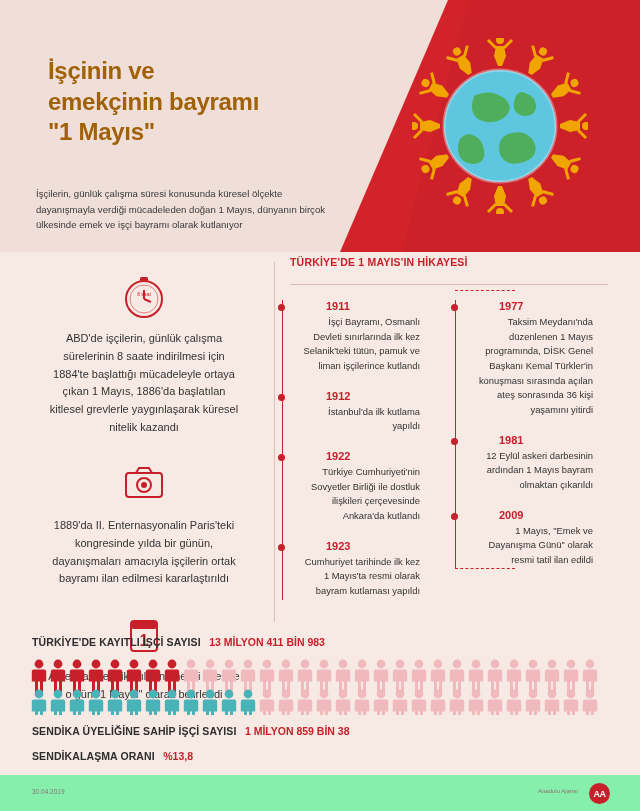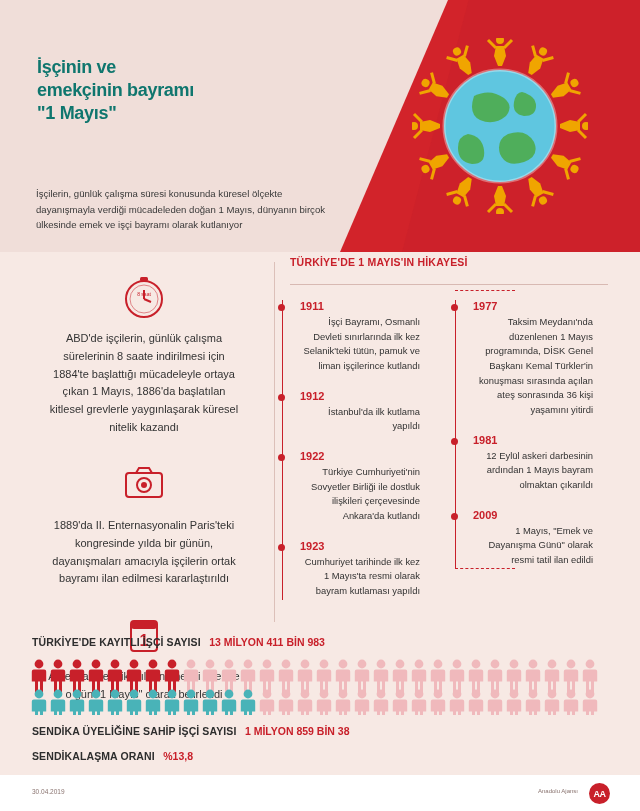--- a/index.html
+++ b/index.html
@@ -29,22 +29,22 @@
   .header-red-light {
     position: absolute;
     top: 0; right: 0;
     width: 238px; height: 252px;
     background: #c8202a;
     clip-path: polygon(28% 0, 100% 0, 100% 100%, 0 100%);
     opacity: .55;
   }
   .title {
     position: absolute;
-    left: 37px; top: 56px;
-    font-size: 18px; font-weight: bold; color: #0f766e;
+    left: 48px; top: 56px;
+    font-size: 24px; font-weight: bold; color: #a16207;
     line-height: 1.28;
     letter-spacing: -0.3px;
     z-index: 4;
   }
   .subtitle {
     position: absolute;
     left: 36px; top: 186px;
     width: 300px;
     font-size: 9.6px; color: #3a3a3a; line-height: 1.62;
     z-index: 4;
@@ -79,37 +79,37 @@
   .dash-top { position: absolute; left: 455px; top: 38px; width: 60px; height: 1px;
               border-top: 1px dashed #c8202a; }
   .dash-bot { position: absolute; left: 455px; top: 316px; width: 60px; height: 1px;
               border-top: 1px dashed #c8202a; }
 
   .tl-item { position: relative; margin-bottom: 16px; padding-left: 10px; }
   .tl-item::before {
     content: ""; position: absolute; left: -12px; top: 4px;
     width: 7px; height: 7px; background: #c8202a; border-radius: 50%;
   }
-  .tl-year { font-size: 11px; font-weight: bold; color: #c8202a; margin-bottom: 3px; }
+  .tl-year { font-size: 11px; font-weight: bold; color: #c8202a; margin-bottom: 3px; margin-left: 26px; }
   .tl-text { font-size: 9.4px; color: #333; line-height: 1.56; text-align: right; }
 
   
   .stats { position: absolute; left: 0; top: 632px; width: 640px; }
   .stat-row { padding-left: 32px; padding-right: 43px; }
   .stat-label { font-size: 10.5px; font-weight: bold; color: #2d2d2d; letter-spacing: .1px; display: inline; }
   .stat-value { font-size: 10.5px; font-weight: bold; color: #c8202a; display: inline; margin-left: 4px; }
   .people { margin: 9px 0 6px 0; padding-left: 30px; padding-right: 28px; line-height: 0; }
   .people svg { display: block; }
   .stat-row.second { }
   .stat-row.third { margin-top: 7px; }
 
   
   .footer {
     position: absolute; left: 0; bottom: 0; width: 640px; height: 36px;
-    background: #ffffff;
+    background: #86efac;
   }
   .footer-date { position: absolute; left: 32px; top: 13px; font-size: 6.5px; color: #8a7470; }
   .footer-credit { position: absolute; right: 62px; top: 13px; font-size: 6px; color: #8a7470; }
   .aa-logo {
     position: absolute; right: 30px; top: 8px;
     width: 21px; height: 21px; border-radius: 50%; background: #c8202a;
     color: #fff; font-size: 9px; font-weight: bold;
     display: flex; align-items: center; justify-content: center;
     letter-spacing: -0.5px;
   }

